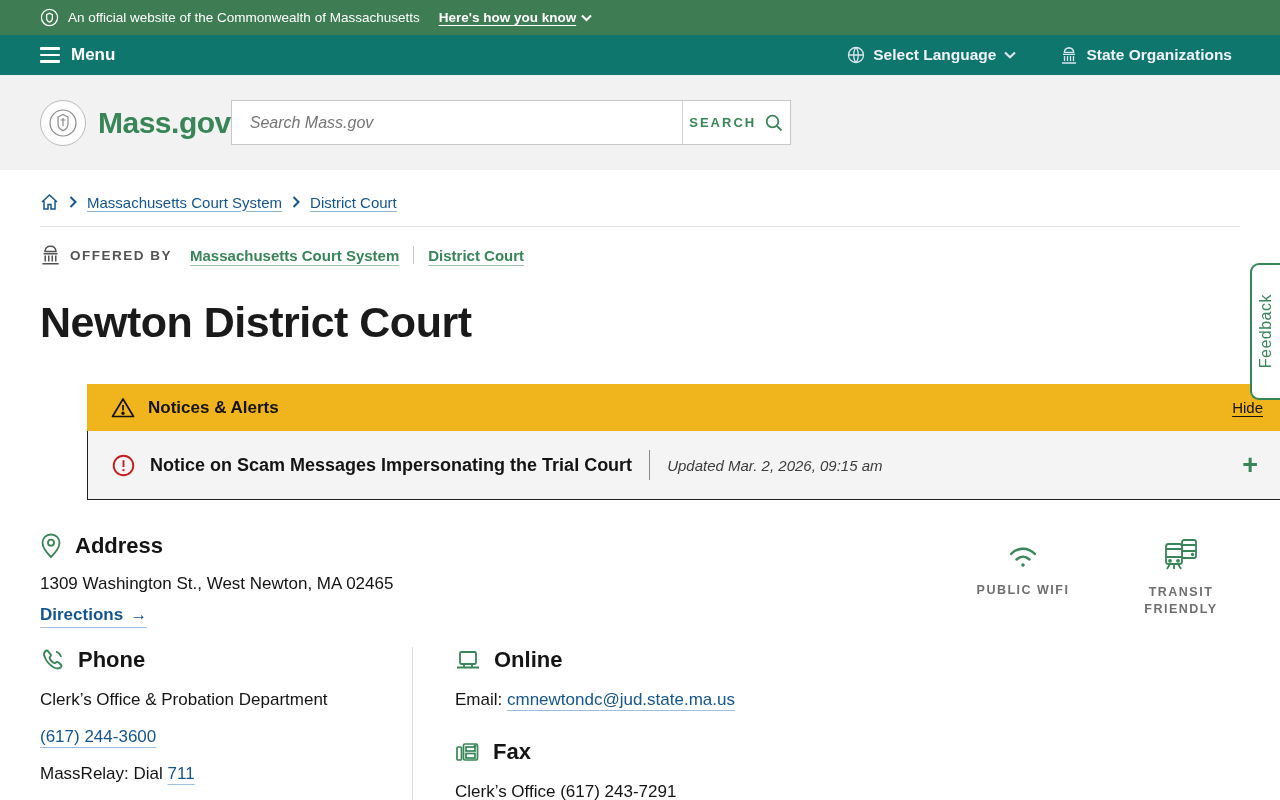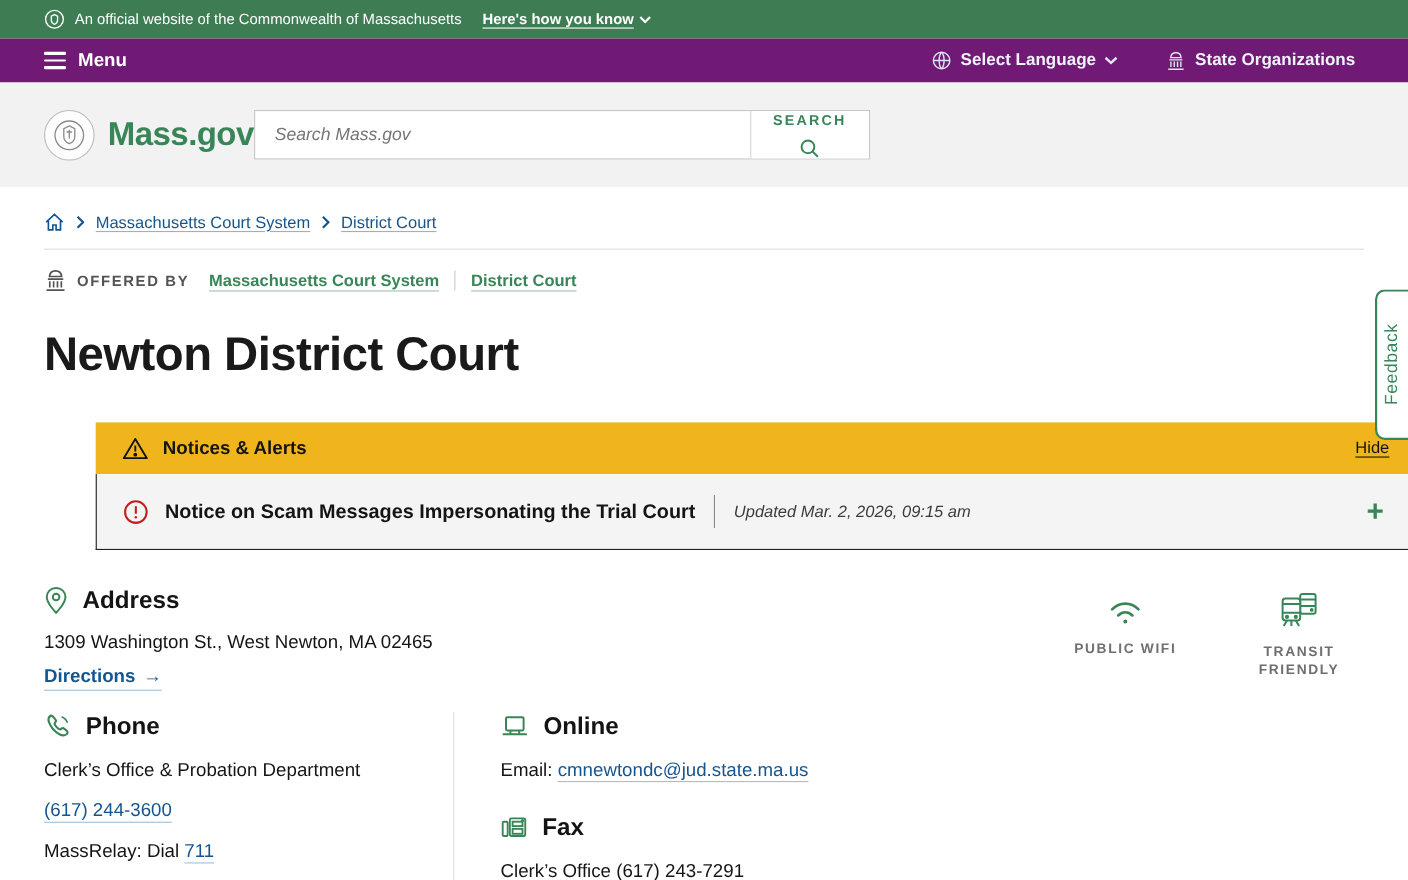--- a/index.html
+++ b/index.html
@@ -7,42 +7,42 @@
     font-family:"Liberation Sans", sans-serif; color:#141414; }
 
   
   .banner { height:35px; background:#3e7d54; color:#fff; display:flex; align-items:center;
     padding:0 40px; font-size:13.5px; gap:9px; }
   .banner .seal { width:19px; height:19px; flex:0 0 auto; }
   .banner-link { color:#fff; font-weight:bold; text-decoration:underline; text-underline-offset:3px;
     display:inline-flex; align-items:center; gap:5px; margin-left:10px; cursor:pointer; }
 
   
-  .nav { height:40px; background:#701a75; color:#eef3f8; display:flex; align-items:center;
+  .nav { height:40px; background:#0f766e; color:#eef3f8; display:flex; align-items:center;
     justify-content:space-between; padding:0 48px 0 40px; }
   .nav-left { display:flex; align-items:center; gap:11px; cursor:pointer; }
   .burger { width:20px; display:flex; flex-direction:column; gap:4px; }
   .burger span { height:2.5px; background:#fff; border-radius:1px; }
   .menu-label { font-size:17px; font-weight:bold; color:#fff; }
   .nav-right { display:flex; align-items:center; gap:44px; font-size:15.5px; font-weight:bold; }
   .nav-item { display:flex; align-items:center; gap:8px; cursor:pointer; }
 
   
   .header { height:95px; background:#f2f2f2; display:flex; align-items:center;
     padding:0 40px; }
   .brand { display:flex; align-items:center; gap:12px; cursor:pointer; }
   .brand-seal { width:46px; height:46px; border-radius:50%; background:#fdfdfd;
     border:1px solid #bbb; display:flex; align-items:center; justify-content:center; color:#8a8a8a; }
   .brand-name { font-size:30px; font-weight:bold; color:#388557; letter-spacing:-0.5px; }
   .search { width:560px; height:45px; background:#fff; border:1px solid #c7c7c7; display:flex; }
   .search input { flex:1; border:none; outline:none; font-style:italic; font-size:16px;
     padding:0 18px; color:#333; font-family:"Liberation Sans", sans-serif; background:transparent; }
   .search-btn { width:108px; border-left:1px solid #d5d5d5; background:#fff; display:flex;
     align-items:center; justify-content:center; gap:9px; color:#388557; font-size:13px;
-    font-weight:bold; letter-spacing:2px; cursor:pointer;flex-direction:column; }
+    font-weight:bold; letter-spacing:2px; cursor:pointer; }
 
   
   .main { padding:0 40px; }
 
   .breadcrumb { margin-top:23px; display:flex; align-items:center; gap:10px; font-size:15px; }
   .bc-link { color:#14558f; text-decoration:underline; text-underline-offset:3px;
     text-decoration-color:#8fb3d3; cursor:pointer; }
   .bc-sep { color:#14558f; display:flex; }
 
   .rule { border:none; border-top:1px solid #ddd; margin-top:15px; }

